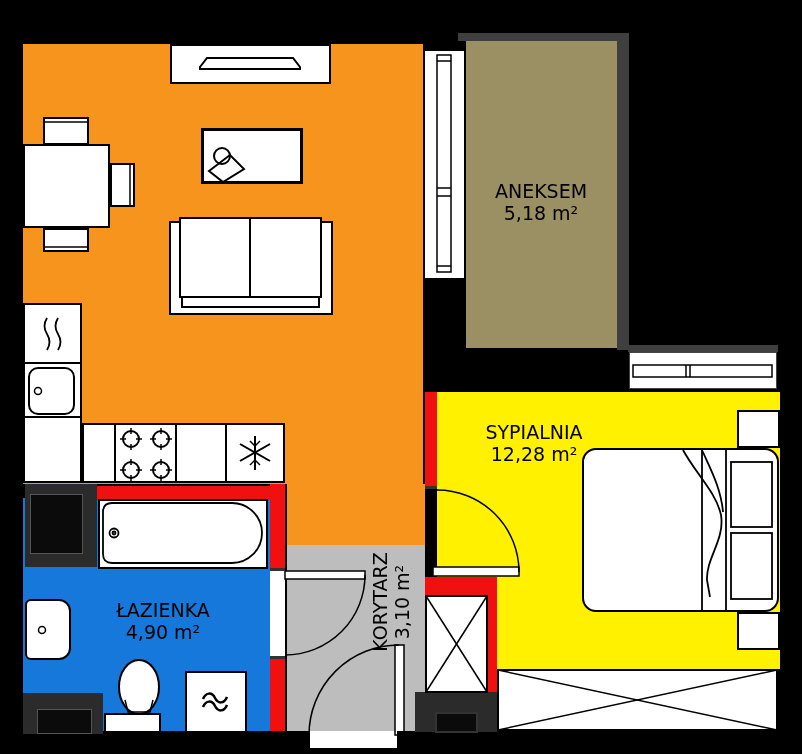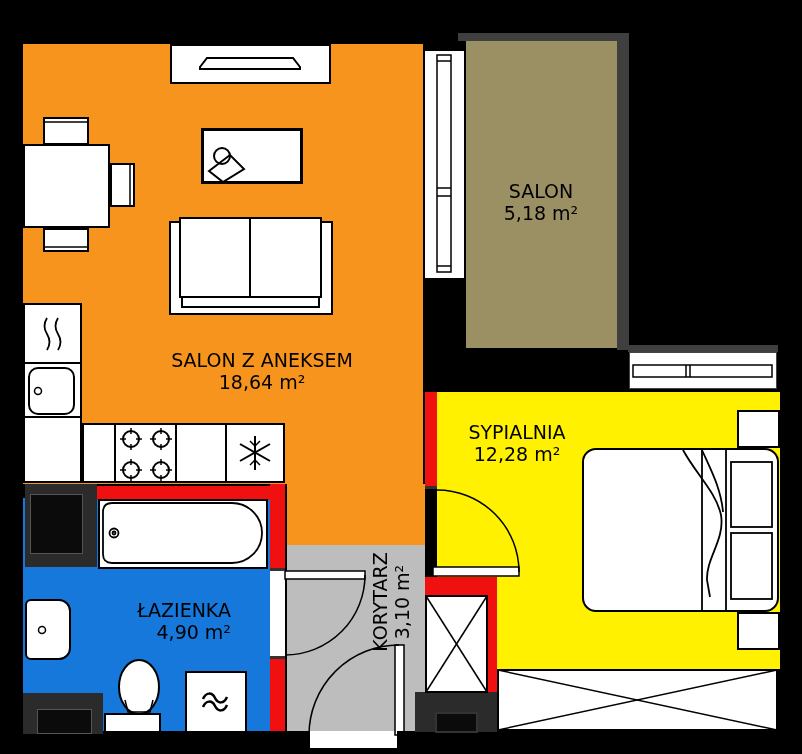--- a/index.html
+++ b/index.html
@@ -204,33 +204,29 @@
       <rect x="425" y="486" width="12" height="3" fill="#333"></rect>
     </g>
     <g>
       <rect x="395" y="645" width="9" height="90" fill="#fff" stroke="#000" stroke-width="1.5"></rect>
       <path d="M399,645 A90,90 0 0 0 309,735" fill="none" stroke="#000" stroke-width="1.5"></path>
       <rect x="305" y="731" width="5" height="17" fill="#000"></rect>
       <rect x="397" y="731" width="8" height="17" fill="#000"></rect>
     </g>
   </svg>
 
-  <div class="lbl" style="left:142px;top:349px;width:240px;">
-    <span>SALON Z ANEKSEM</span><br>
-    <span>18,64 m²</span>
-  </div>
   <div class="lbl" style="left:465px;top:180px;width:152px;">
-    <span>SALON</span><br>
+    <span>ANEKSEM</span><br>
     <span>5,18 m²</span>
   </div>
-  <div class="lbl" style="left:437px;top:421px;width:160px;">
+  <div class="lbl" style="left:454px;top:421px;width:160px;">
     <span>SYPIALNIA</span><br>
     <span>12,28 m²</span>
   </div>
-  <div class="lbl" style="left:71px;top:599px;width:160px;text-align:right;">
+  <div class="lbl" style="left:83px;top:599px;width:160px;">
     <span>ŁAZIENKA</span><br>
     <span>4,90 m²</span>
   </div>
   <div class="lbl" style="left:311px;top:580px;width:160px;height:44px;transform:rotate(-90deg);">
     <span>KORYTARZ</span><br>
     <span>3,10 m²</span>
   </div>
 
 </div>
 

